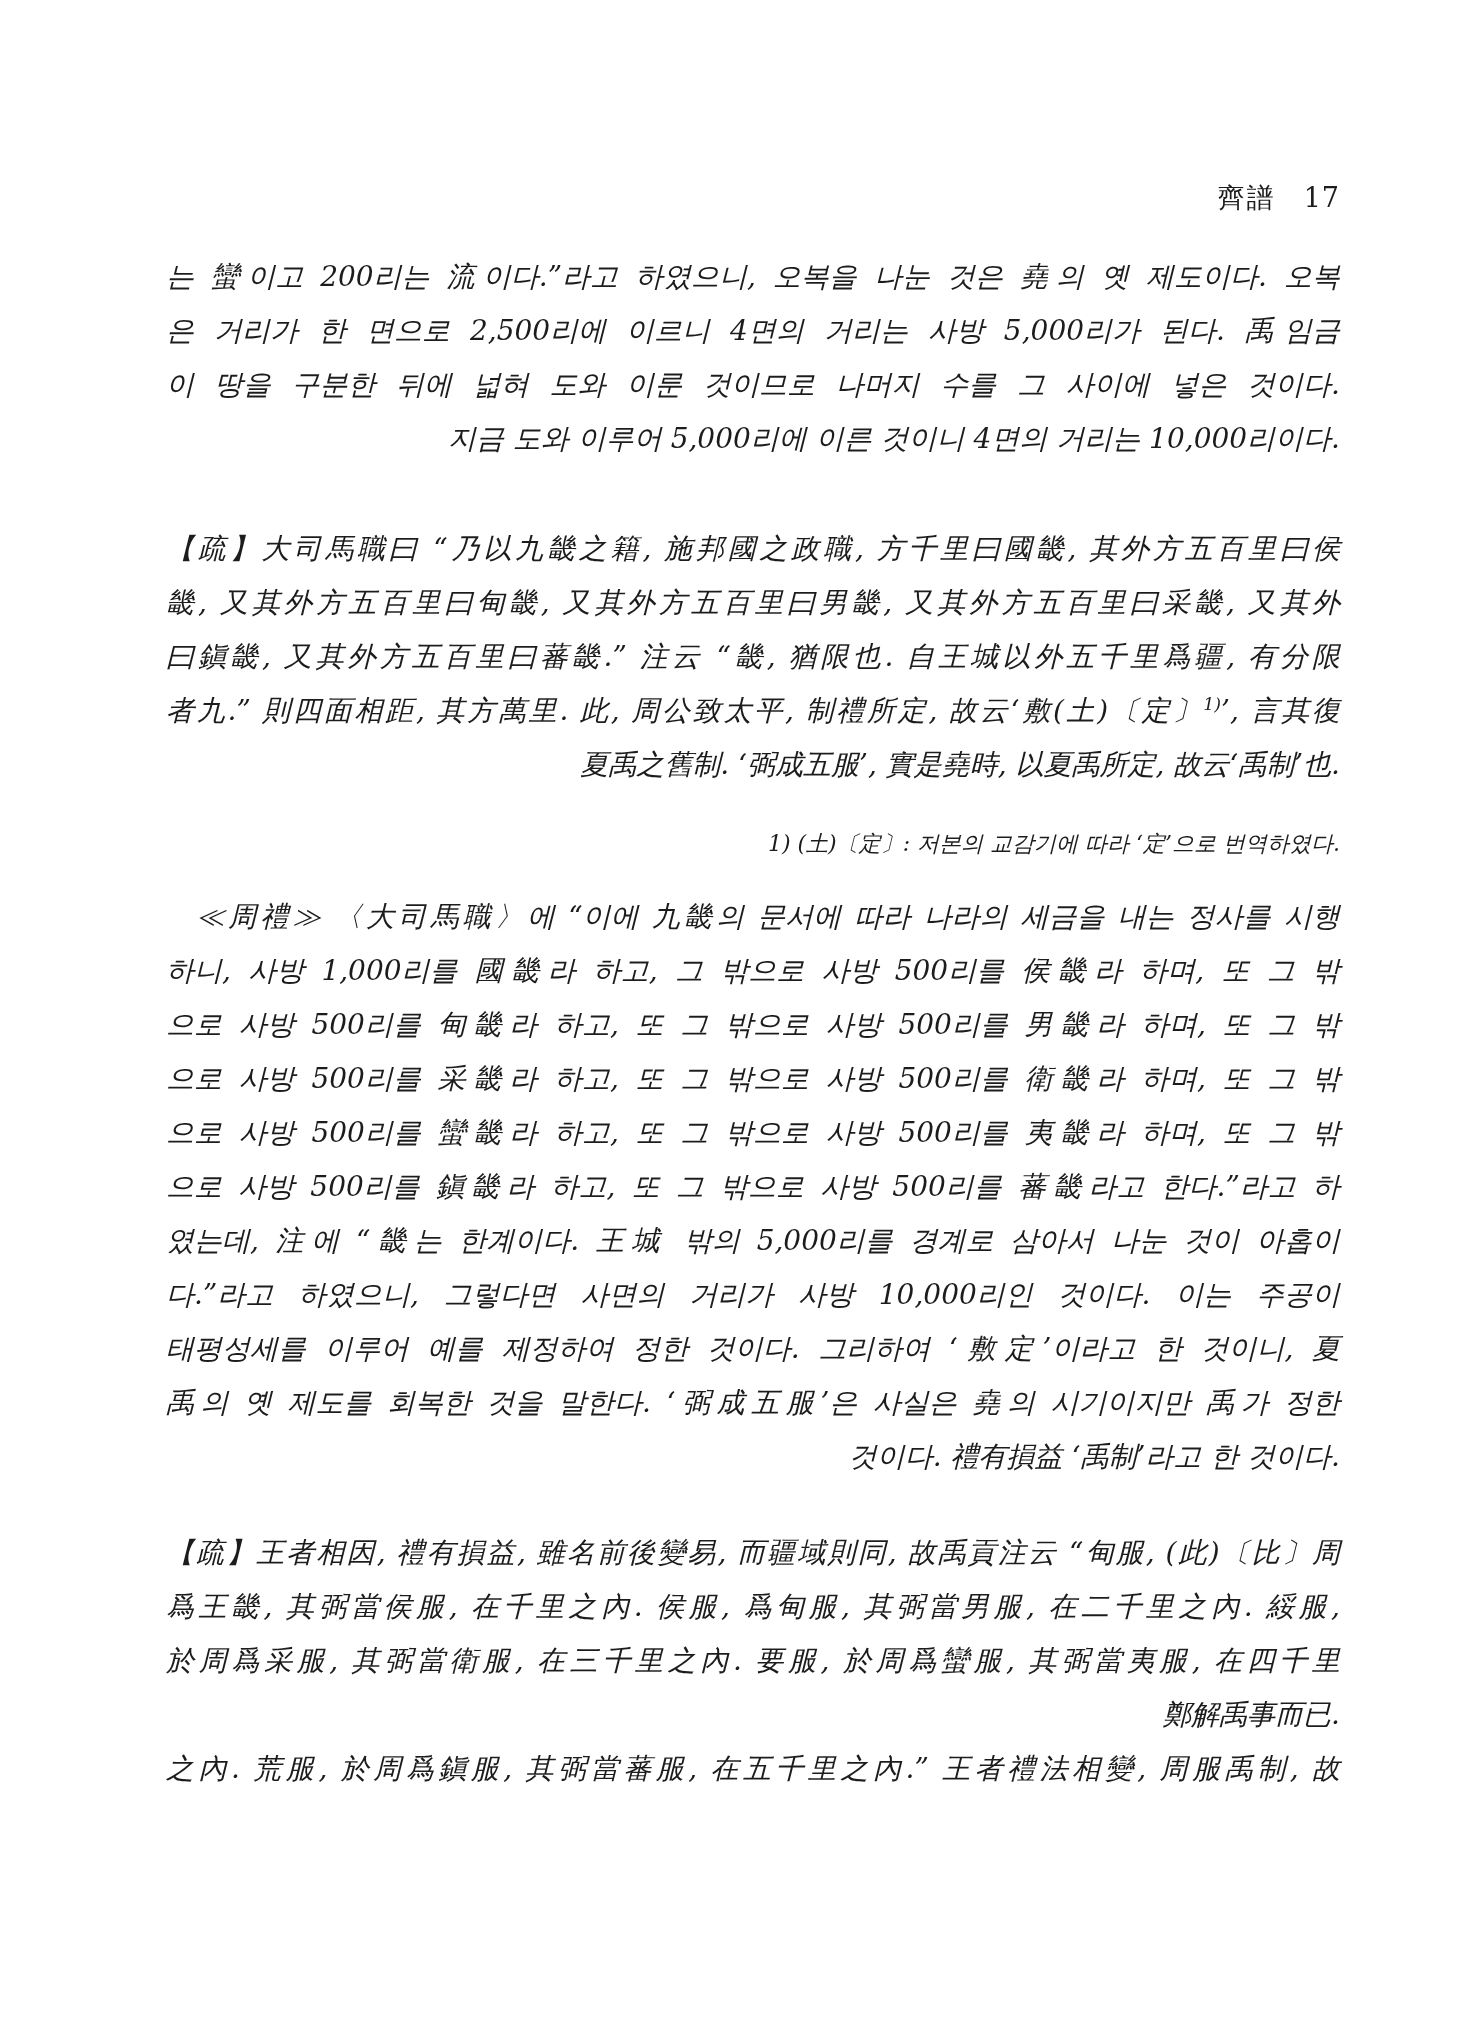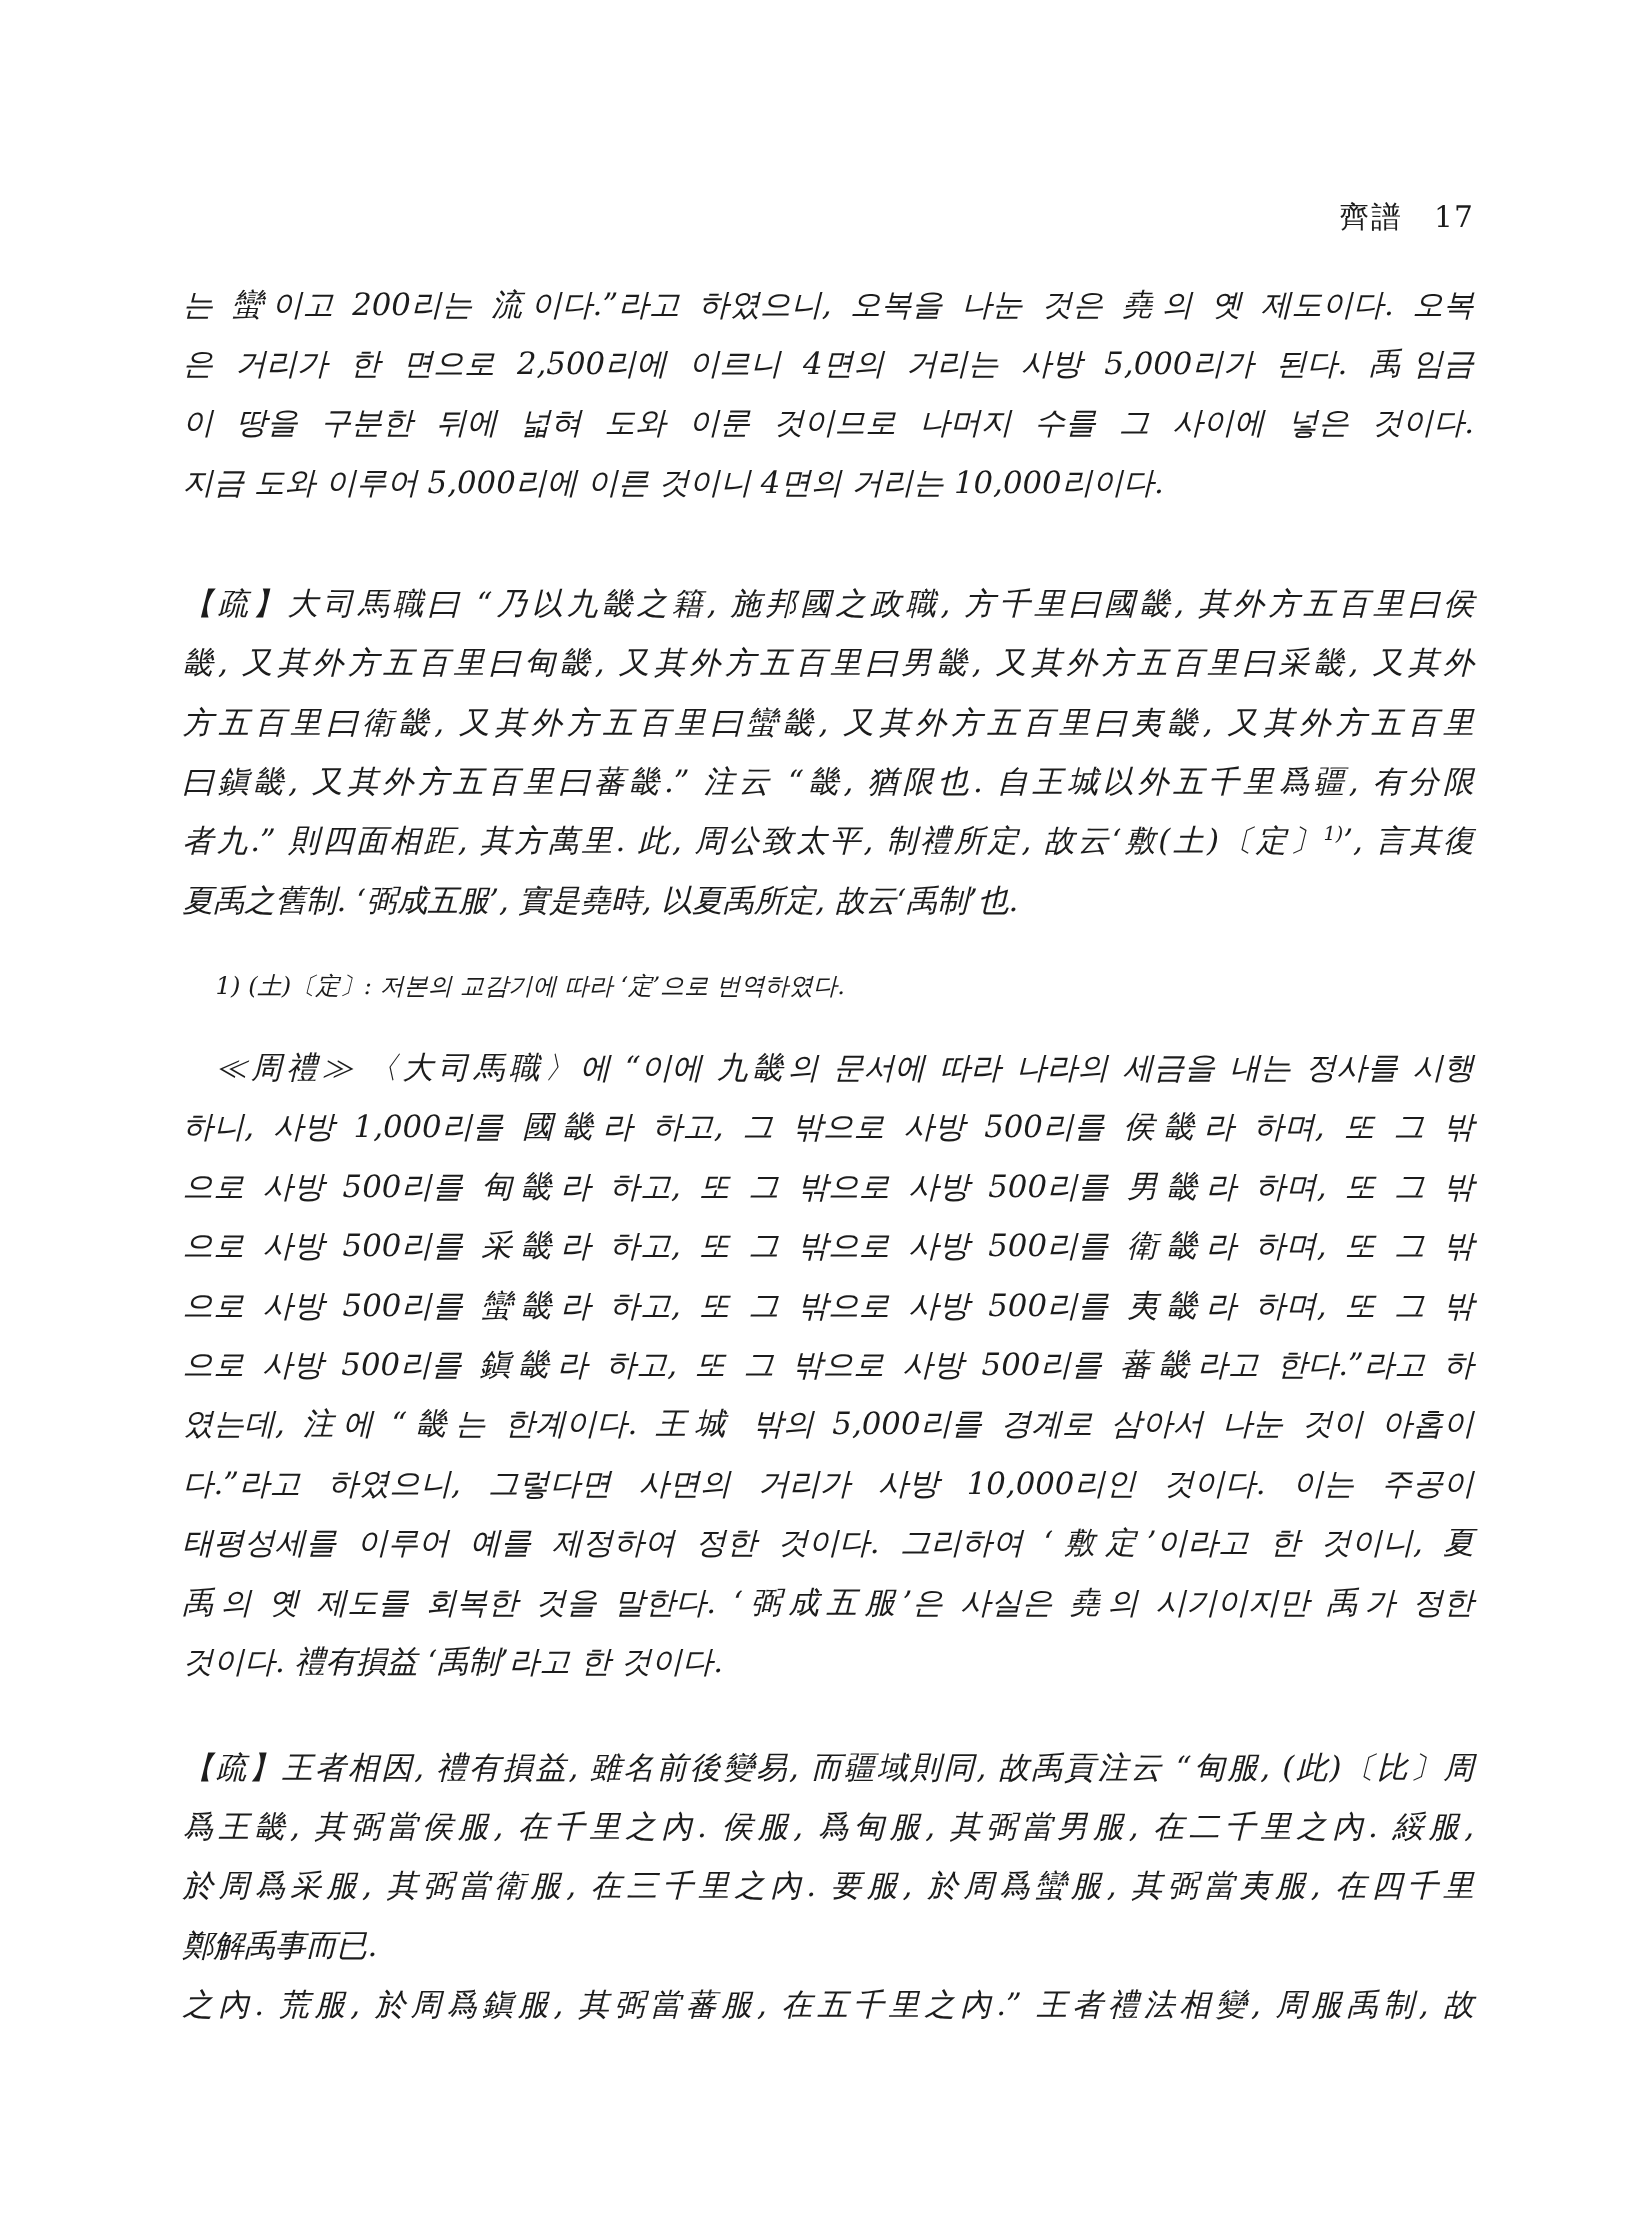--- a/index.html
+++ b/index.html
@@ -38,21 +38,21 @@
     font-size: 28px;
   }
   .para { margin: 0; font-style: italic; }
   .line {
     line-height: 54px;
     text-align: justify;
     text-align-last: justify;
     white-space: normal;
   }
   .line.noj {
-    text-align: left;
+    text-align: right;
     text-align-last: auto;
   }
   .indent { padding-left: 30px; }
   .gap-1 { margin-top: 56px; }   
   .gap-fn { margin-top: 30px; }  
   .gap-2 { margin-top: 24px; }   
   .gap-3 { margin-top: 42px; }   
   .footnote {
     font-size: 22px;
     line-height: 44px;
@@ -77,21 +77,20 @@
     <div class="para">
       <div class="line">는 蠻이고 200리는 流이다.”라고 하였으니, 오복을 나눈 것은 堯의 옛 제도이다. 오복</div>
       <div class="line">은 거리가 한 면으로 2,500리에 이르니 4면의 거리는 사방 5,000리가 된다. 禹임금</div>
       <div class="line">이 땅을 구분한 뒤에 넓혀 도와 이룬 것이므로 나머지 수를 그 사이에 넣은 것이다.</div>
       <div class="line noj">지금 도와 이루어 5,000리에 이른 것이니 4면의 거리는 10,000리이다.</div>
     </div>
 
     <div class="para gap-1">
       <div class="line">【疏】大司馬職曰 “乃以九畿之籍, 施邦國之政職, 方千里曰國畿, 其外方五百里曰侯</div>
       <div class="line">畿, 又其外方五百里曰甸畿, 又其外方五百里曰男畿, 又其外方五百里曰采畿, 又其外</div>
-      <div class="line">方五百里曰衛畿, 又其外方五百里曰蠻畿, 又其外方五百里曰夷畿, 又其外方五百里</div>
       <div class="line">曰鎭畿, 又其外方五百里曰蕃畿.” 注云 “畿, 猶限也. 自王城以外五千里爲疆, 有分限</div>
       <div class="line"><span>者九.” 則四面相距, 其方萬里. 此, 周公致太平, 制禮所定, 故云‘敷(土)〔定〕</span><sup class="fnref">1)</sup><span>’, 言其復</span></div>
       <div class="line noj">夏禹之舊制. ‘弼成五服’, 實是堯時, 以夏禹所定, 故云‘禹制’也.</div>
     </div>
 
     <div class="para gap-fn">
       <div class="line noj footnote indent">1) (土)〔定〕: 저본의 교감기에 따라 ‘定’으로 번역하였다.</div>
     </div>
 
     <div class="para gap-2">

